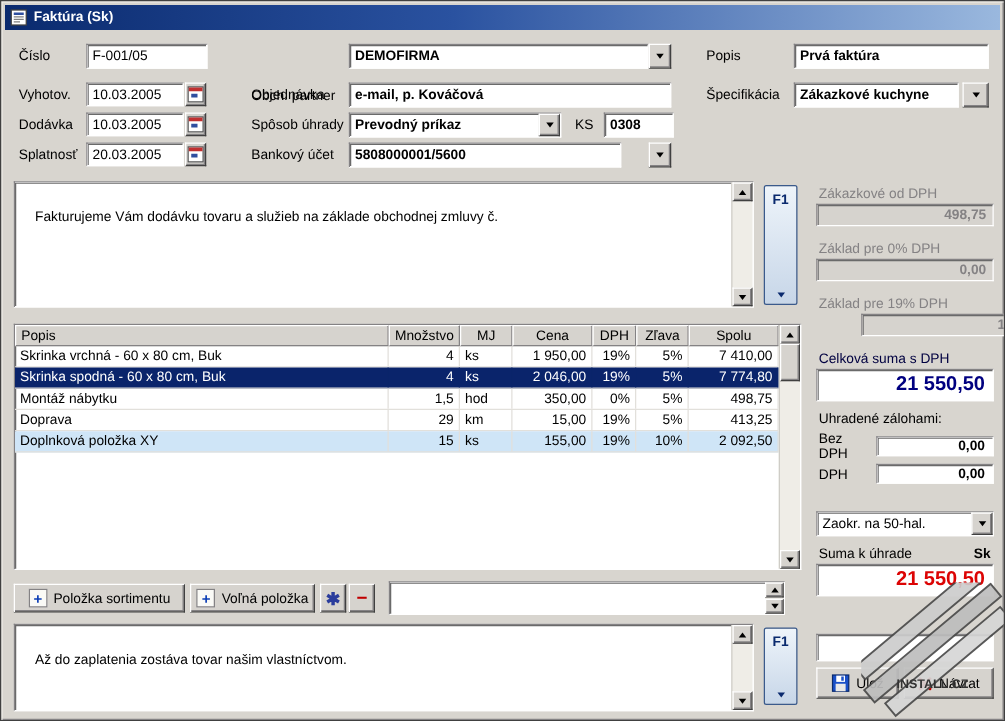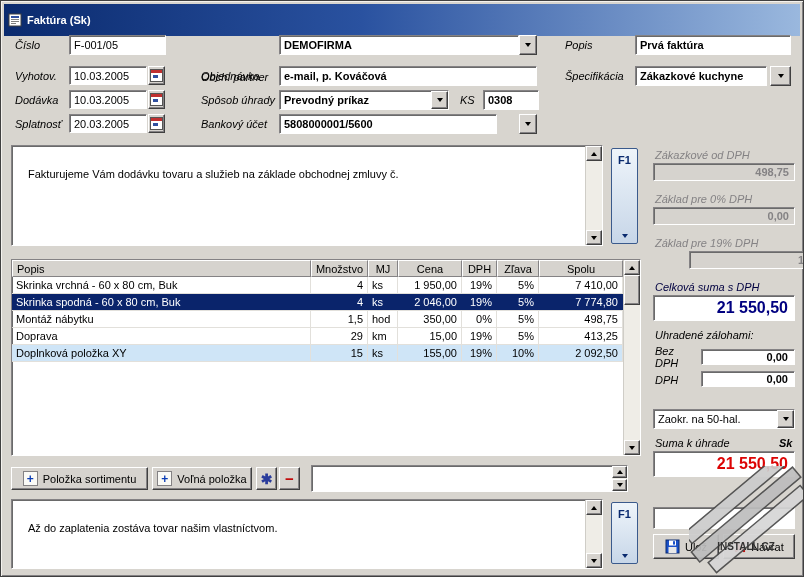--- a/index.html
+++ b/index.html
@@ -1,22 +1,22 @@
 <!DOCTYPE html>
 <html><head>
 <meta charset="utf-8">
 <style>
   html,body { margin:0; padding:0; background:#9a9a9a; font-family:"Liberation Sans",sans-serif; font-size:11px; color:#000; }
   .window { position:relative; width:804px; height:577px; background:#d8d5cf; border:1px solid #404040;
             box-shadow: inset 1px 1px 0 #f4f2ee, inset -1px -1px 0 #848284; overflow:hidden; box-sizing:border-box; }
   .titlebar { position:absolute; left:3px; top:3px; right:3px; height:20px;
               background:linear-gradient(to right,#0a2a6e 0%,#2a52a0 45%,#9ab8de 100%);
-              display:flex; align-items:center; padding:16px 4px; gap:5px; box-sizing:border-box; }
+              display:flex; align-items:center; padding:4px 4px; gap:5px; box-sizing:border-box; }
   .title { color:#fff; font-weight:bold; font-size:11px; }
-  .lbl { position:absolute; font-size:11px; white-space:nowrap;font-style:italic; }
+  .lbl { position:absolute; font-size:11px; white-space:nowrap; }
   .glabel { color:#848284; }
   .field { position:absolute; background:#fff; border:1px solid; border-color:#848284 #fff #fff #848284;
            box-shadow: inset 1px 1px 0 #6a6a6a; padding:0 4px; font-size:11px; box-sizing:border-box;
            font-family:"Liberation Sans",sans-serif; outline:none; }
   input.field { height:20px; }
   .bold { font-weight:bold; }
   .ddbtn { position:absolute; width:18px; height:20px; background:#d6d3ce; border:1px solid;
            border-color:#fff #404040 #404040 #fff; box-shadow: inset -1px -1px 0 #848284;
            display:flex; align-items:center; justify-content:center; box-sizing:border-box; }
   .tri-down { width:0; height:0; border-left:3px solid transparent; border-right:3px solid transparent; border-top:4px solid #000; }
@@ -56,21 +56,21 @@
   .th { background:#d6d3ce; border:1px solid; border-color:#fff #848284 #848284 #fff; box-sizing:border-box;
         font-size:11px; display:flex; align-items:center; justify-content:center; overflow:hidden; white-space:nowrap; }
   .th.left { justify-content:flex-start; padding-left:4px; }
   .tr { display:flex; height:16px; flex:none; border-bottom:1px solid #e2e0db; }
   .td { box-sizing:border-box; border-right:1px solid #e2e0db; font-size:11px; display:flex; align-items:center;
         padding:0 4px; overflow:hidden; white-space:nowrap; }
   .td.num { justify-content:flex-end; }
   .tr.sel { background:#0a246b; color:#fff; }
   .tr.sel .td { border-right-color:#0a246b; }
   .tr.alt { background:#cfe5f7; }
-  .c0{width:299px;} .c1{width:57px;} .c2{width:30px;} .c3{width:64px;} .c4{width:35px;} .c5{width:42px;} .c6{flex:1;text-align:right;}
+  .c0{width:299px;} .c1{width:57px;} .c2{width:42px;} .c3{width:64px;} .c4{width:35px;} .c5{width:42px;} .c6{flex:1;text-align:right;}
   .tsb { width:16px; background:#efede7; border-left:1px solid #cfcdc7; display:flex; flex-direction:column; }
   .sb-thumb { height:30px; background:#d6d3ce; border:1px solid; border-color:#fff #404040 #404040 #fff;
               box-shadow: inset -1px -1px 0 #848284; box-sizing:border-box; }
   .btn { position:absolute; background:#d6d3ce; border:1px solid; border-color:#fff #404040 #404040 #fff;
          box-shadow: inset -1px -1px 0 #848284; display:flex; align-items:center; justify-content:center;
          gap:5px; font-size:11px; box-sizing:border-box; }
   .plusbox { color:#0a3cb4; font-weight:bold; width:13px; height:13px; background:#fafaf6; border:1px solid #848284;
              display:flex; align-items:center; justify-content:center; font-size:12px; line-height:1; }
   .starglyph { color:#2a3c9c; font-weight:bold; font-size:14px; line-height:1; }
   .minusglyph { color:#c00000; font-weight:bold; font-size:15px; line-height:1; }

